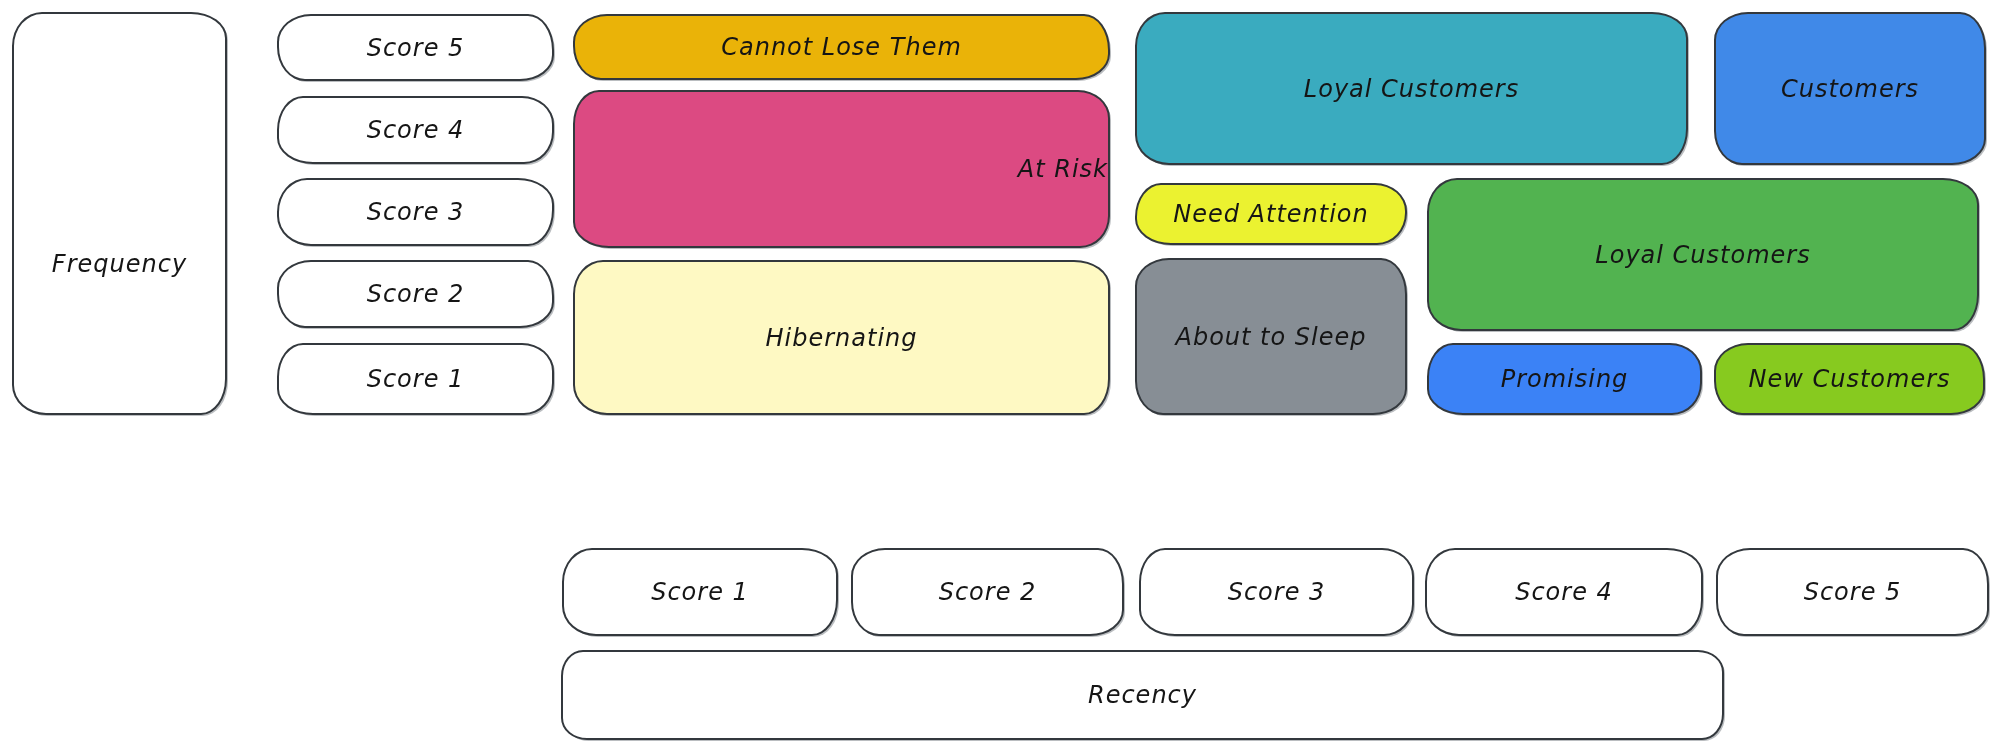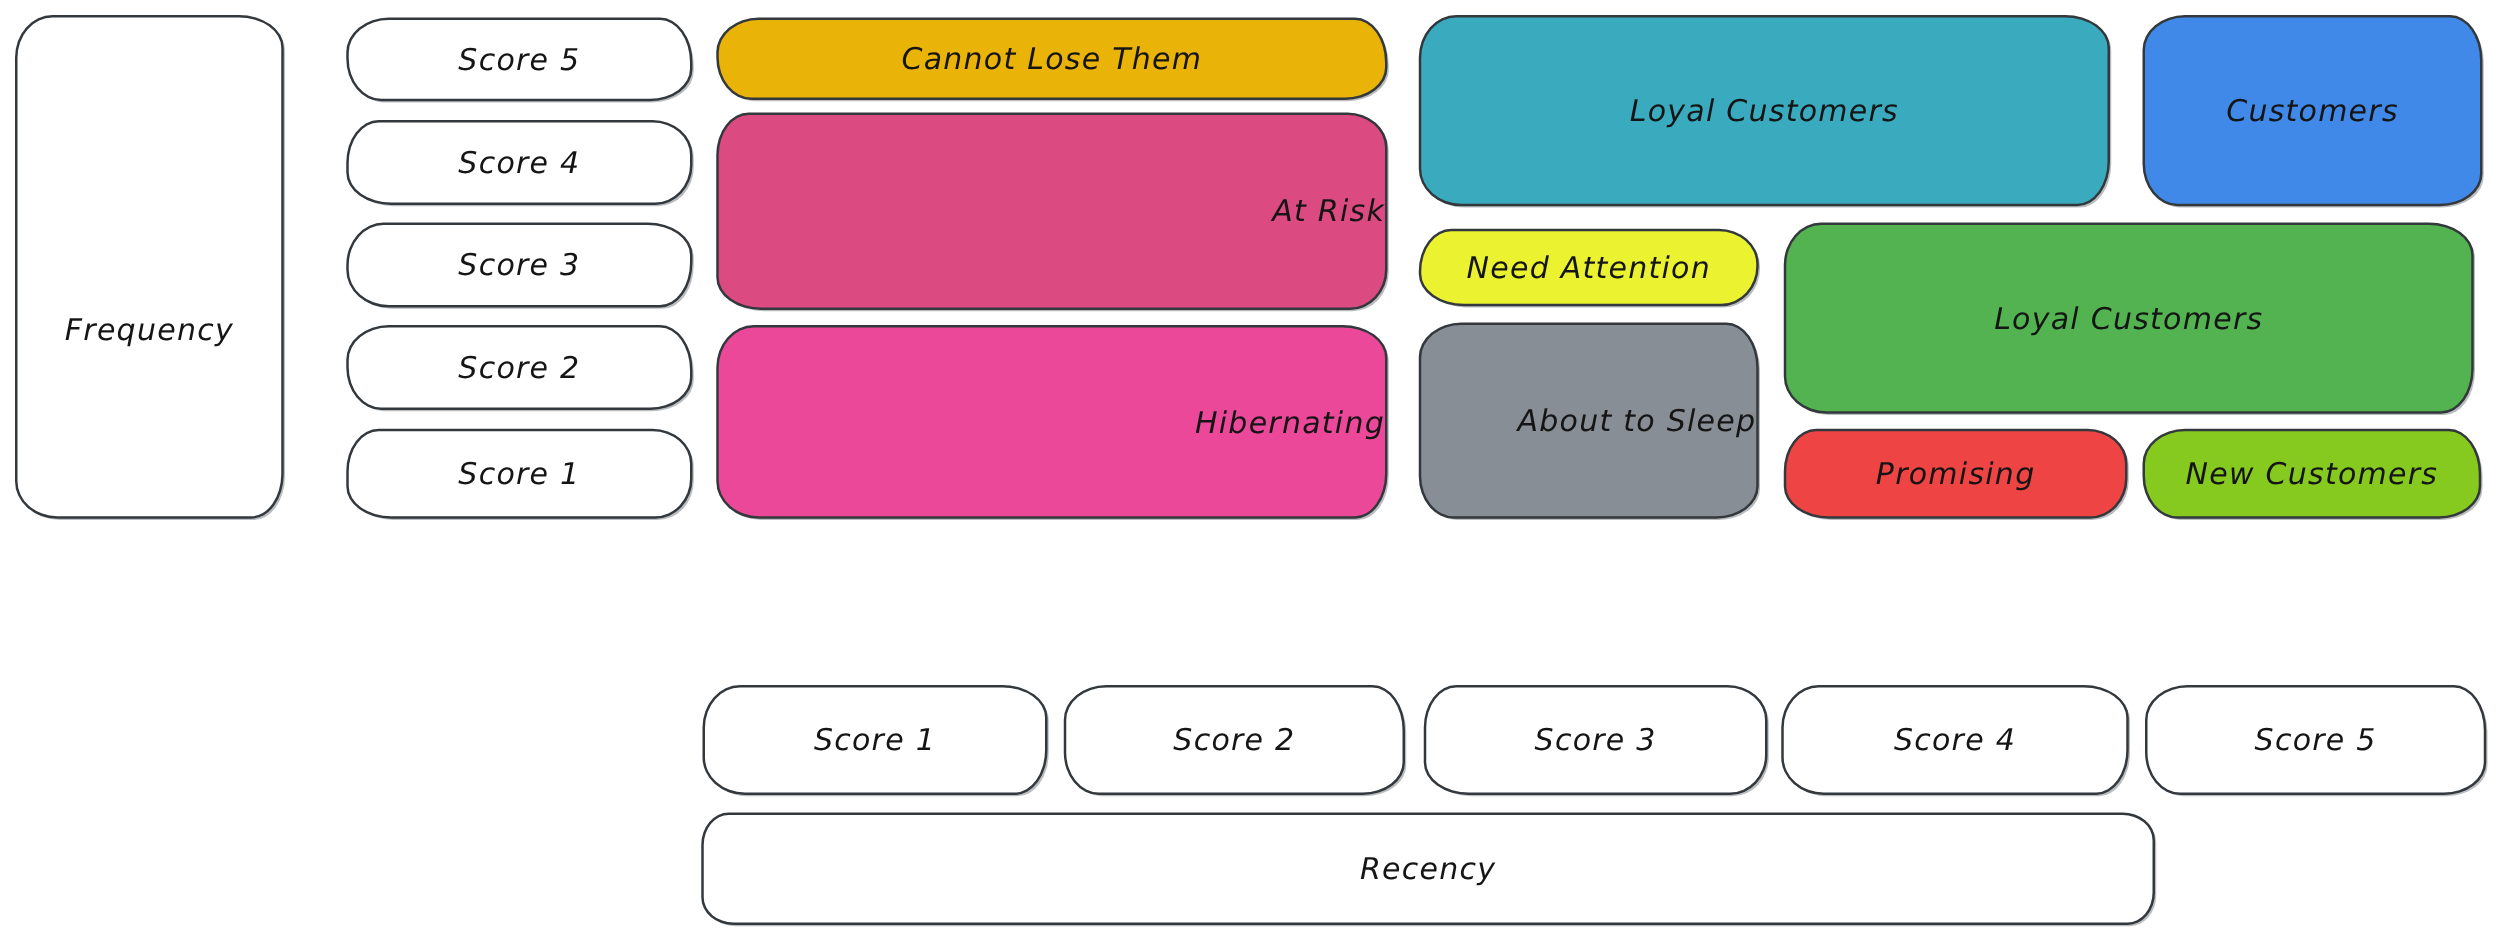--- a/index.html
+++ b/index.html
@@ -37,21 +37,21 @@
   .fs2 { left:277px; top:260px; width:277px; height:68px; }
   .fs1 { left:277px; top:343px; width:277px; height:72px; }
 
   
   #seg-cannot      { left:573px;  top:14px;  width:537px; height:66px;  }
   #seg-atrisk      { left:573px;  top:90px;  width:537px; height:158px;justify-content:flex-end; }
   #seg-hibernating { left:573px;  top:260px; width:537px; height:155px; }
   #seg-loyal-teal  { left:1135px; top:12px;  width:553px; height:153px; }
   #seg-champions   { left:1714px; top:12px;  width:272px; height:153px; }
   #seg-need        { left:1135px; top:183px; width:272px; height:62px;  }
-  #seg-sleep       { left:1135px; top:258px; width:272px; height:157px;justify-content:flex-end; }
+  #seg-sleep       { left:1135px; top:258px; width:272px; height:157px; }
   #seg-loyal-green { left:1427px; top:178px; width:552px; height:153px; }
   #seg-promising   { left:1427px; top:343px; width:275px; height:72px;  }
   #seg-new         { left:1714px; top:343px; width:271px; height:72px;  }
 
   
   .rs1 { left:562px;  top:548px; width:276px; height:88px; }
   .rs2 { left:851px;  top:548px; width:273px; height:88px; }
   .rs3 { left:1139px; top:548px; width:275px; height:88px; }
   .rs4 { left:1425px; top:548px; width:278px; height:88px; }
   .rs5 { left:1716px; top:548px; width:273px; height:88px; }
@@ -80,39 +80,39 @@
   <div class="box r3 fs1">
     <span>Score 1</span>
   </div>
 
   <div class="box r2" id="seg-cannot" style="background-color: #eab308;">
     <span>Cannot Lose Them</span>
   </div>
   <div class="box r3" id="seg-atrisk" style="background-color: rgb(220, 74, 130);">
     <span>At Risk</span>
   </div>
-  <div class="box r1" id="seg-hibernating" style="background-color: #ec4899; justify-content: flex-end;">
+  <div class="box r1" id="seg-hibernating" style="background-color: #fef9c3;">
     <span>Hibernating</span>
   </div>
   <div class="box r1" id="seg-loyal-teal" style="background-color: rgb(58, 171, 191);">
     <span>Loyal Customers</span>
   </div>
   <div class="box r2" id="seg-champions" style="background-color: rgb(64, 137, 232);">
     <span>Customers</span>
   </div>
   <div class="box r3" id="seg-need" style="background-color: rgb(235, 242, 48);">
     <span>Need Attention</span>
   </div>
   <div class="box r2" id="seg-sleep" style="background-color: rgb(135, 142, 149);">
     <span>About to Sleep</span>
   </div>
   <div class="box r1" id="seg-loyal-green" style="background-color: rgb(82, 179, 80);">
     <span>Loyal Customers</span>
   </div>
-  <div class="box r3" id="seg-promising" style="background-color: #ef4444;">
+  <div class="box r3" id="seg-promising" style="background-color: #3b82f6;">
     <span>Promising</span>
   </div>
   <div class="box r2" id="seg-new" style="background-color: rgb(135, 202, 31);">
     <span>New Customers</span>
   </div>
 
   <div class="box r1 rs1">
     <span>Score 1</span>
   </div>
   <div class="box r2 rs2">

